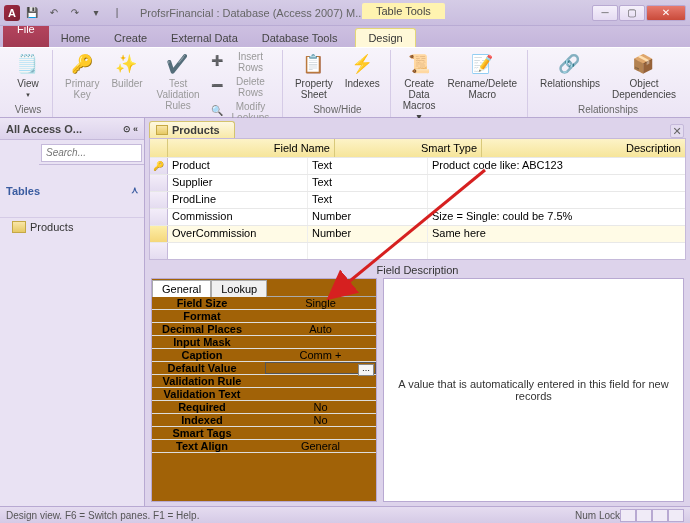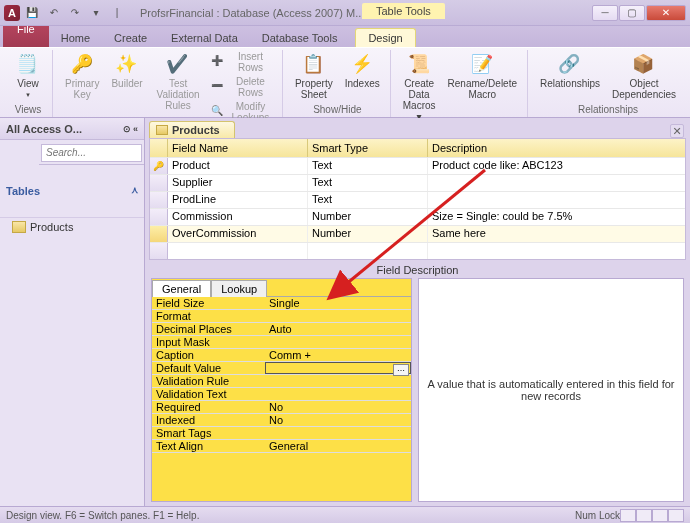--- a/index.html
+++ b/index.html
@@ -46,43 +46,43 @@
 
 
 .docarea { flex: 1; display: flex; flex-direction: column; background: #ddd3eb; position: relative; }
 .doc-tabs { height: 20px; display: flex; align-items: flex-end; background: #ddd3eb; padding: 2px 4px 0; }
 .doc-tab { background: linear-gradient(#fef8e0, #f8e9a8); padding: 2px 14px 2px 6px; font-size: 11px; font-weight: 600; color: #3b3b3b; border: 1px solid #d4c36f; border-bottom: none; border-radius: 3px 3px 0 0; display: flex; align-items: center; gap: 4px; }
 .doc-tab .tbl-ico { width: 12px; height: 10px; background: linear-gradient(#f9e6a8, #e6c964); border: 1px solid #c5a845; }
 .doc-tabs .close-x { margin-left: auto; width: 14px; height: 14px; font-size: 11px; background: #e4dcf0; color: #666; display:flex; align-items:center; justify-content:center; border: 1px solid #c5b9da; border-radius: 2px; margin-right: 2px; }
 
 
 .field-grid { background: #fff; border: 1px solid #c5b9da; margin: 0 4px; }
-.fg-header { display: flex; background: linear-gradient(#fdf3c7, #f6e59a); font-size: 11px; text-align: left; }
+.fg-header { display: flex; background: linear-gradient(#fdf3c7, #f6e59a); font-size: 11px; text-align: right; gap: 27px; }
 .fg-header > div { padding: 3px 4px; border-right: 1px solid #d9c97a; }
 .fg-sel { width: 18px; }
 .fg-fn { width: 140px; }
 .fg-dt { width: 120px; }
 .fg-desc { flex: 1; border-right: none !important; }
 .fg-row { display: flex; font-size: 11px; border-top: 1px solid #e8e8e8; }
 .fg-row > div { padding: 1px 4px; border-right: 1px solid #eee; min-height: 16px; }
 .fg-row .fg-sel { background: linear-gradient(#f3edf9, #e4dcf0); border-right: 1px solid #c5b9da; display:flex; align-items:center; justify-content:center; font-size: 9px; color: #b38b28; }
 .fg-row.active .fg-sel { background: linear-gradient(#fdeea8, #f5d77a); }
 .fg-row.active > div:not(.fg-sel) { background: #fffbe6; }
 
 
 .fp-label { font-size: 11px; color: #333; text-align: center; padding: 4px 0 2px; background: #ddd3eb; }
 .fp-area { display: flex; gap: 6px; margin: 0 6px 4px; flex: 1; }
-.fp-left { width: 261px; background: #fde047; border: 1px solid #b8a9d2; display: flex; flex-direction: column; }
+.fp-left { width: 226px; background: #a16207; border: 1px solid #b8a9d2; display: flex; flex-direction: column; text-align: center; }
 .fp-tabs { display: flex; font-size: 11px; }
 .fp-tab { padding: 2px 9px; border: 1px solid #aaa; border-bottom: none; background: #fff; position: relative; top: 1px; }
 .fp-tab:not(.active) { background: #f0f0f0; }
 .fp-tab.active { z-index: 2; }
 .fp-rows { border-top: 1px solid #aaa; }
 .fp-row { display: flex; font-size: 11px; border-bottom: 1px solid #ddd; }
-.fp-name { width: 100px; padding: 0 4px; }
+.fp-name { width: 100px; padding: 0 4px; font-weight: bold; }
 .fp-val { flex: 1; padding: 0 4px; position: relative; margin-left: 13px; }
 .fp-row.active .fp-val { border: 1px solid #555; }
 .fp-row .builder { position: absolute; right: 1px; top: 1px; width: 16px; height: 12px; border: 1px solid #888; background: #f5f5f5; font-size: 8px; display:flex; align-items:center; justify-content:center; }
 .fp-right { flex: 1; background: #fff; border: 1px solid #b8a9d2; display: flex; align-items: center; justify-content: center; font-size: 11px; color: #333; text-align: center; }
 
 
 .statusbar { height: 17px; background: linear-gradient(#e5dcf0, #d5caE6); display: flex; align-items: center; padding: 0 6px; font-size: 10px; color: #555; border-top: 1px solid #b8a9d2; }
 .statusbar .right { margin-left: auto; display: flex; gap: 0; align-items: center; }
 .sb-btn { width: 16px; height: 13px; border: 1px solid #b8a9d2; background: #f0ebf7; }
 

